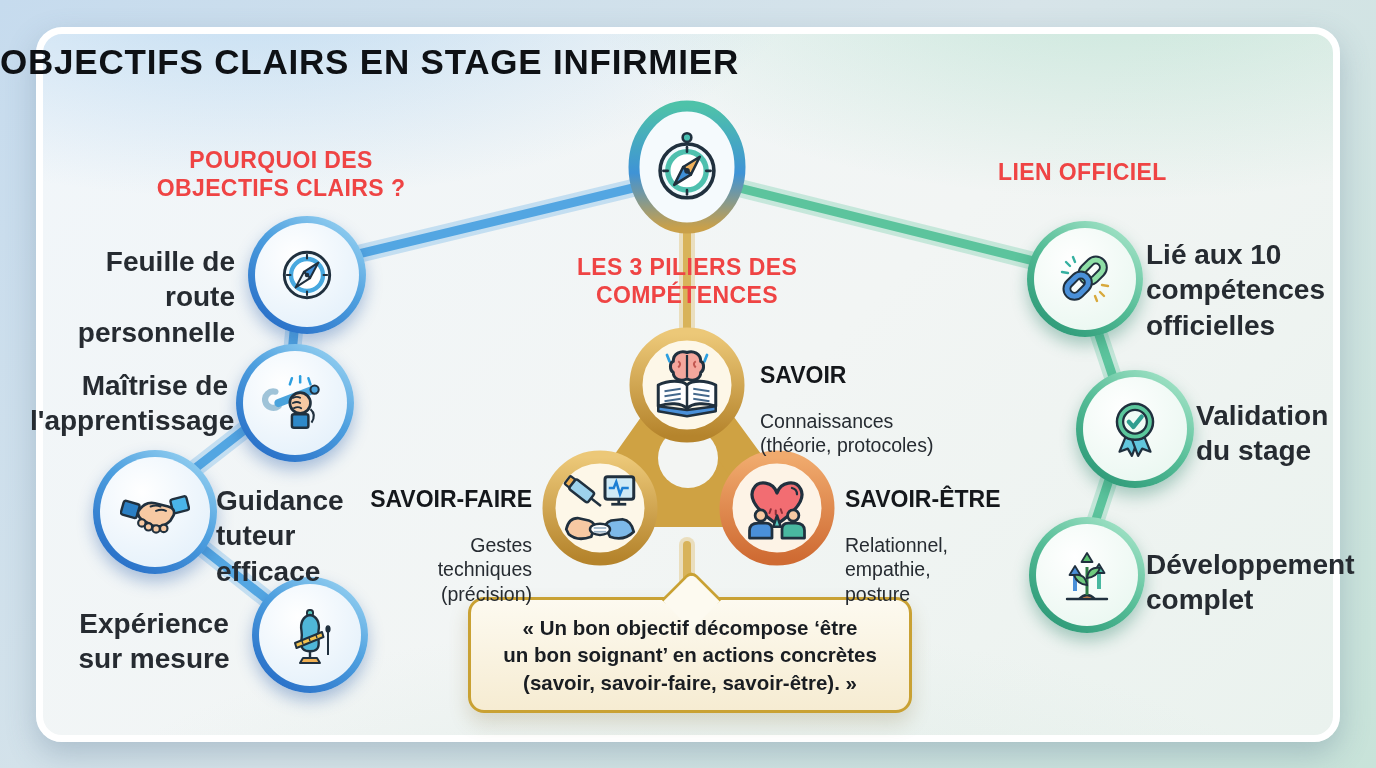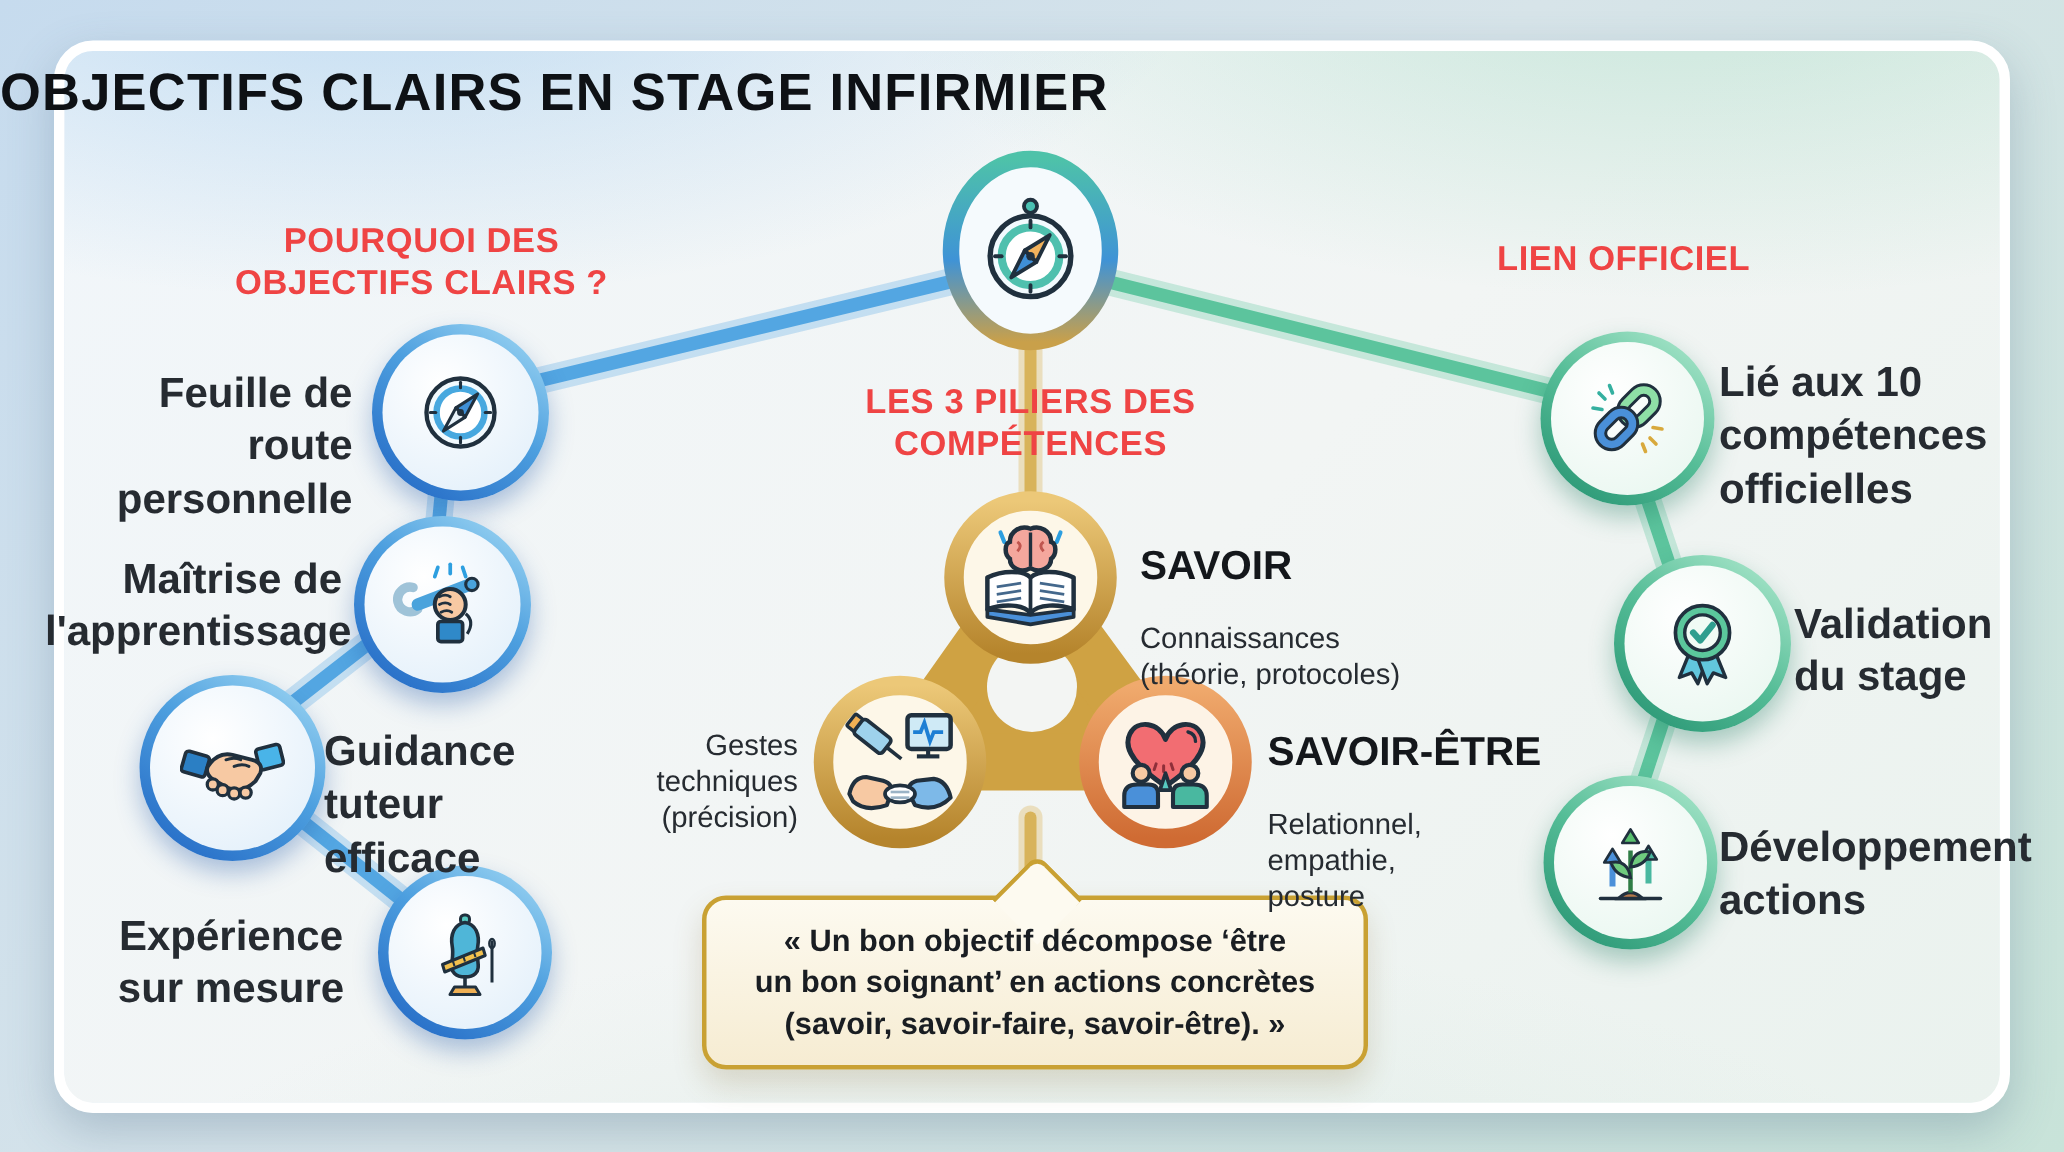--- a/index.html
+++ b/index.html
@@ -25,21 +25,21 @@
   .blue{background:linear-gradient(215deg,#a6dcf5 0%,#4d9fdf 45%,#1f63c2 100%);box-shadow:0 8px 16px rgba(35,90,165,.35);padding:7px;}
   .blue .inner{background:radial-gradient(circle at 38% 32%,#ffffff 0%,#e7f2fb 75%);}
   .green{background:linear-gradient(215deg,#b5ecd2 0%,#55bd97 50%,#23906f 100%);box-shadow:0 8px 16px rgba(30,120,95,.35);padding:7px;}
   .green .inner{background:radial-gradient(circle at 38% 32%,#ffffff 0%,#ecf8f2 75%);}
   .bare{background:transparent;box-shadow:none;}
   .label{position:absolute;z-index:3;white-space:pre-line;font-size:28px;font-weight:600;line-height:1.26;color:#262b31;}
   .heading{position:absolute;z-index:3;white-space:pre-line;font-size:23px;font-weight:800;letter-spacing:.4px;line-height:1.22;color:#ef4444;}
   .page-title{position:absolute;z-index:3;left:0;top:42px;width:100%;
     font-size:35px;font-weight:800;letter-spacing:.8px;color:#0e1115;}
   .pillar-block{position:absolute;z-index:3;white-space:pre-line;line-height:1.24;}
-  .pillar-title{font-size:27px;font-weight:800;color:#14171b;display:block;}
+  .pillar-title{font-size:23px;font-weight:800;color:#14171b;display:block;}
   .pillar-desc{font-size:19.5px;font-weight:500;color:#262b31;display:block;white-space:pre-line;}
   .quote{
     position:absolute;z-index:2;left:468px;top:597px;width:438px;min-height:104px;
     background:linear-gradient(180deg,#fdfaf0 0%,#f6ecd2 100%);
     border:3.5px solid #c9a133;border-radius:16px;
     box-shadow:0 10px 20px rgba(125,100,40,.20);
     display:flex;align-items:center;justify-content:center;
   }
   .quote-notch{
     position:absolute;top:-22px;left:calc(50% - 20px);width:40px;height:40px;
@@ -348,38 +348,39 @@
 l'apprentissage</div>
   <div class="label" style="left:74px;top:606px;width:160px;text-align:center;">Expérience
 sur mesure</div>
 
   <div class="pillar-block" style="left:760px;top:341px;width:230px;text-align:left;">
     <span class="pillar-title">SAVOIR</span>
     <span class="pillar-desc">Connaissances
 (théorie, protocoles)</span>
   </div>
   <div class="pillar-block" style="left:348px;top:465px;width:184px;text-align:right;">
+    <span class="pillar-title">SAVOIR-FAIRE</span>
     <span class="pillar-desc">Gestes
 techniques
 (précision)</span>
   </div>
   <div class="pillar-block" style="left:845px;top:465px;width:190px;text-align:left;">
     <span class="pillar-title">SAVOIR-ÊTRE</span>
     <span class="pillar-desc">Relationnel,
 empathie,
 posture</span>
   </div>
 
   <div class="label" style="left:1146px;top:237px;width:180px;">Lié aux 10
 compétences
 officielles</div>
   <div class="label" style="left:1196px;top:398px;width:160px;">Validation
 du stage</div>
   <div class="label" style="left:1146px;top:547px;width:200px;">Développement
-actions</div>
+complet</div>
 
   <div class="quote">
     <div class="quote-notch"></div>
     <div class="quote-text">« Un bon objectif décompose ‘être
 un bon soignant’ en actions concrètes
 (savoir, savoir-faire, savoir-être). »</div>
   </div>
 </div>
 
 </body></html>

